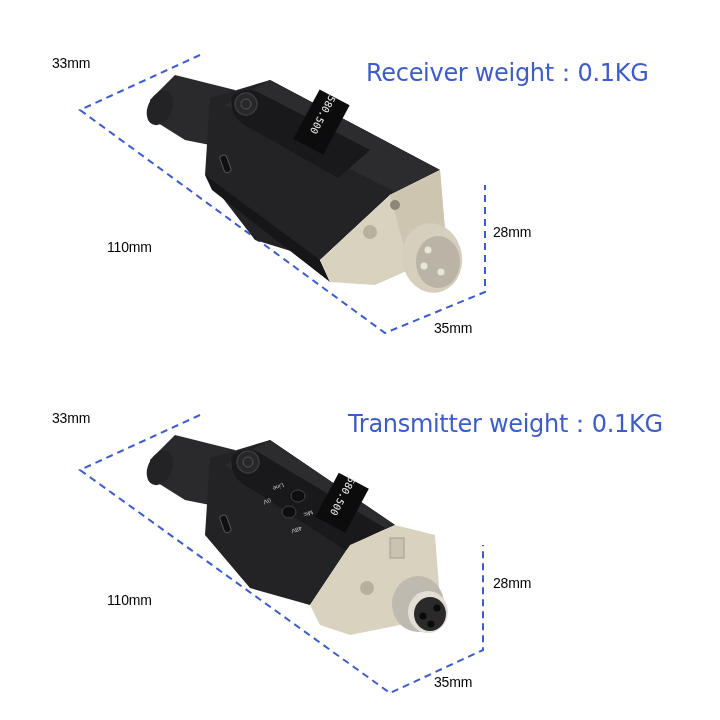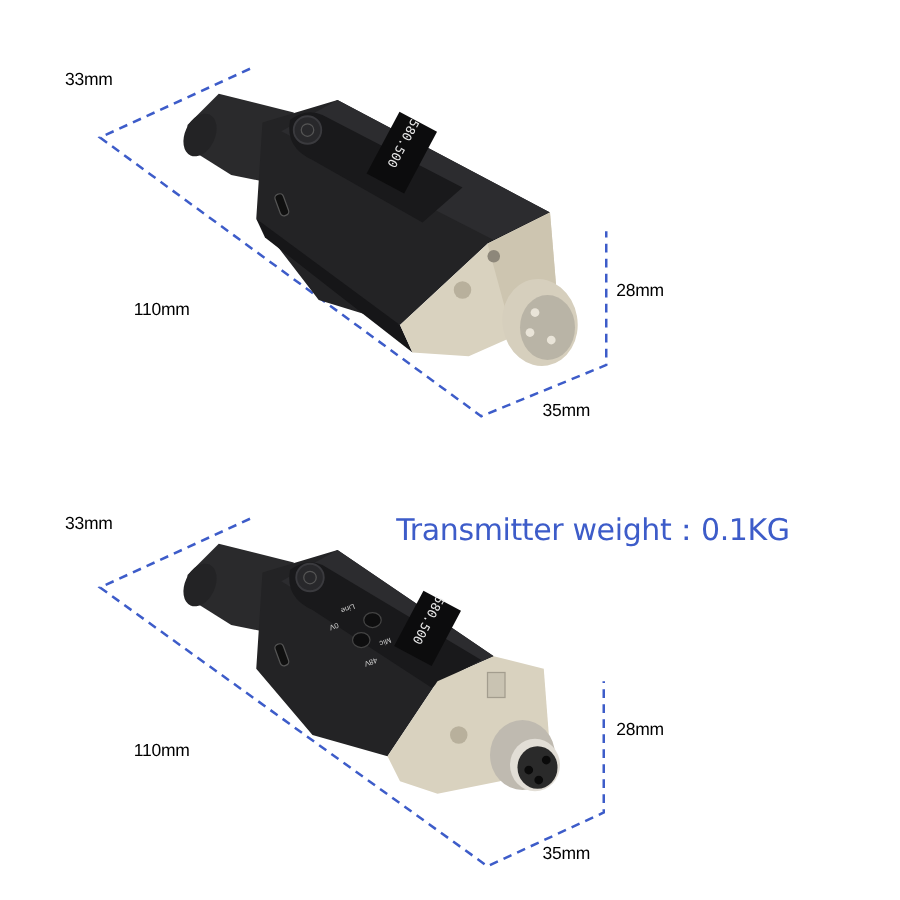--- a/index.html
+++ b/index.html
@@ -60,20 +60,21 @@
       <circle cx="428" cy="250" r="3.5" fill="#e9e4d8"></circle>
       <circle cx="424" cy="266" r="3.5" fill="#e9e4d8"></circle>
       <circle cx="441" cy="272" r="3.5" fill="#e9e4d8"></circle>
     </g>
   </svg>
 
   <div class="dim" style="left:52px; top:55px;">33mm</div>
   <div class="dim" style="left:107px; top:239px;">110mm</div>
   <div class="dim" style="left:493px; top:224px;">28mm</div>
   <div class="dim" style="left:434px; top:320px;">35mm</div>
+  <div class="weight" style="left:366px; top:57px;">Receiver weight：0.1KG</div>
 </div>
 
 <div class="panel bottom">
   <svg class="art" viewBox="0 0 720 360">
     <g stroke="#3d5cc9" stroke-width="2" stroke-dasharray="7 5" fill="none">
       <polyline points="200,55 80,110 390,333 483,290 483,185"></polyline>
     </g>
     <g>
       <path d="M150,100 L175,75 L235,90 L235,150 L185,140 L150,118 Z" fill="#2a2a2c"></path>
       <ellipse cx="160" cy="108" rx="12" ry="18" fill="#232325" transform="rotate(25 160 108)"></ellipse>
@@ -115,14 +116,14 @@
       <circle cx="423" cy="256" r="3.5" fill="#0a0a0a"></circle>
       <circle cx="437" cy="248" r="3.5" fill="#0a0a0a"></circle>
       <circle cx="431" cy="264" r="3.5" fill="#0a0a0a"></circle>
     </g>
   </svg>
 
   <div class="dim" style="left:52px; top:50px;">33mm</div>
   <div class="dim" style="left:107px; top:232px;">110mm</div>
   <div class="dim" style="left:493px; top:215px;">28mm</div>
   <div class="dim" style="left:434px; top:314px;">35mm</div>
-  <div class="weight" style="left:317px; top:48px;">Transmitter weight：0.1KG</div>
+  <div class="weight" style="left:348px; top:48px;">Transmitter weight：0.1KG</div>
 </div>
 
 </body></html>

